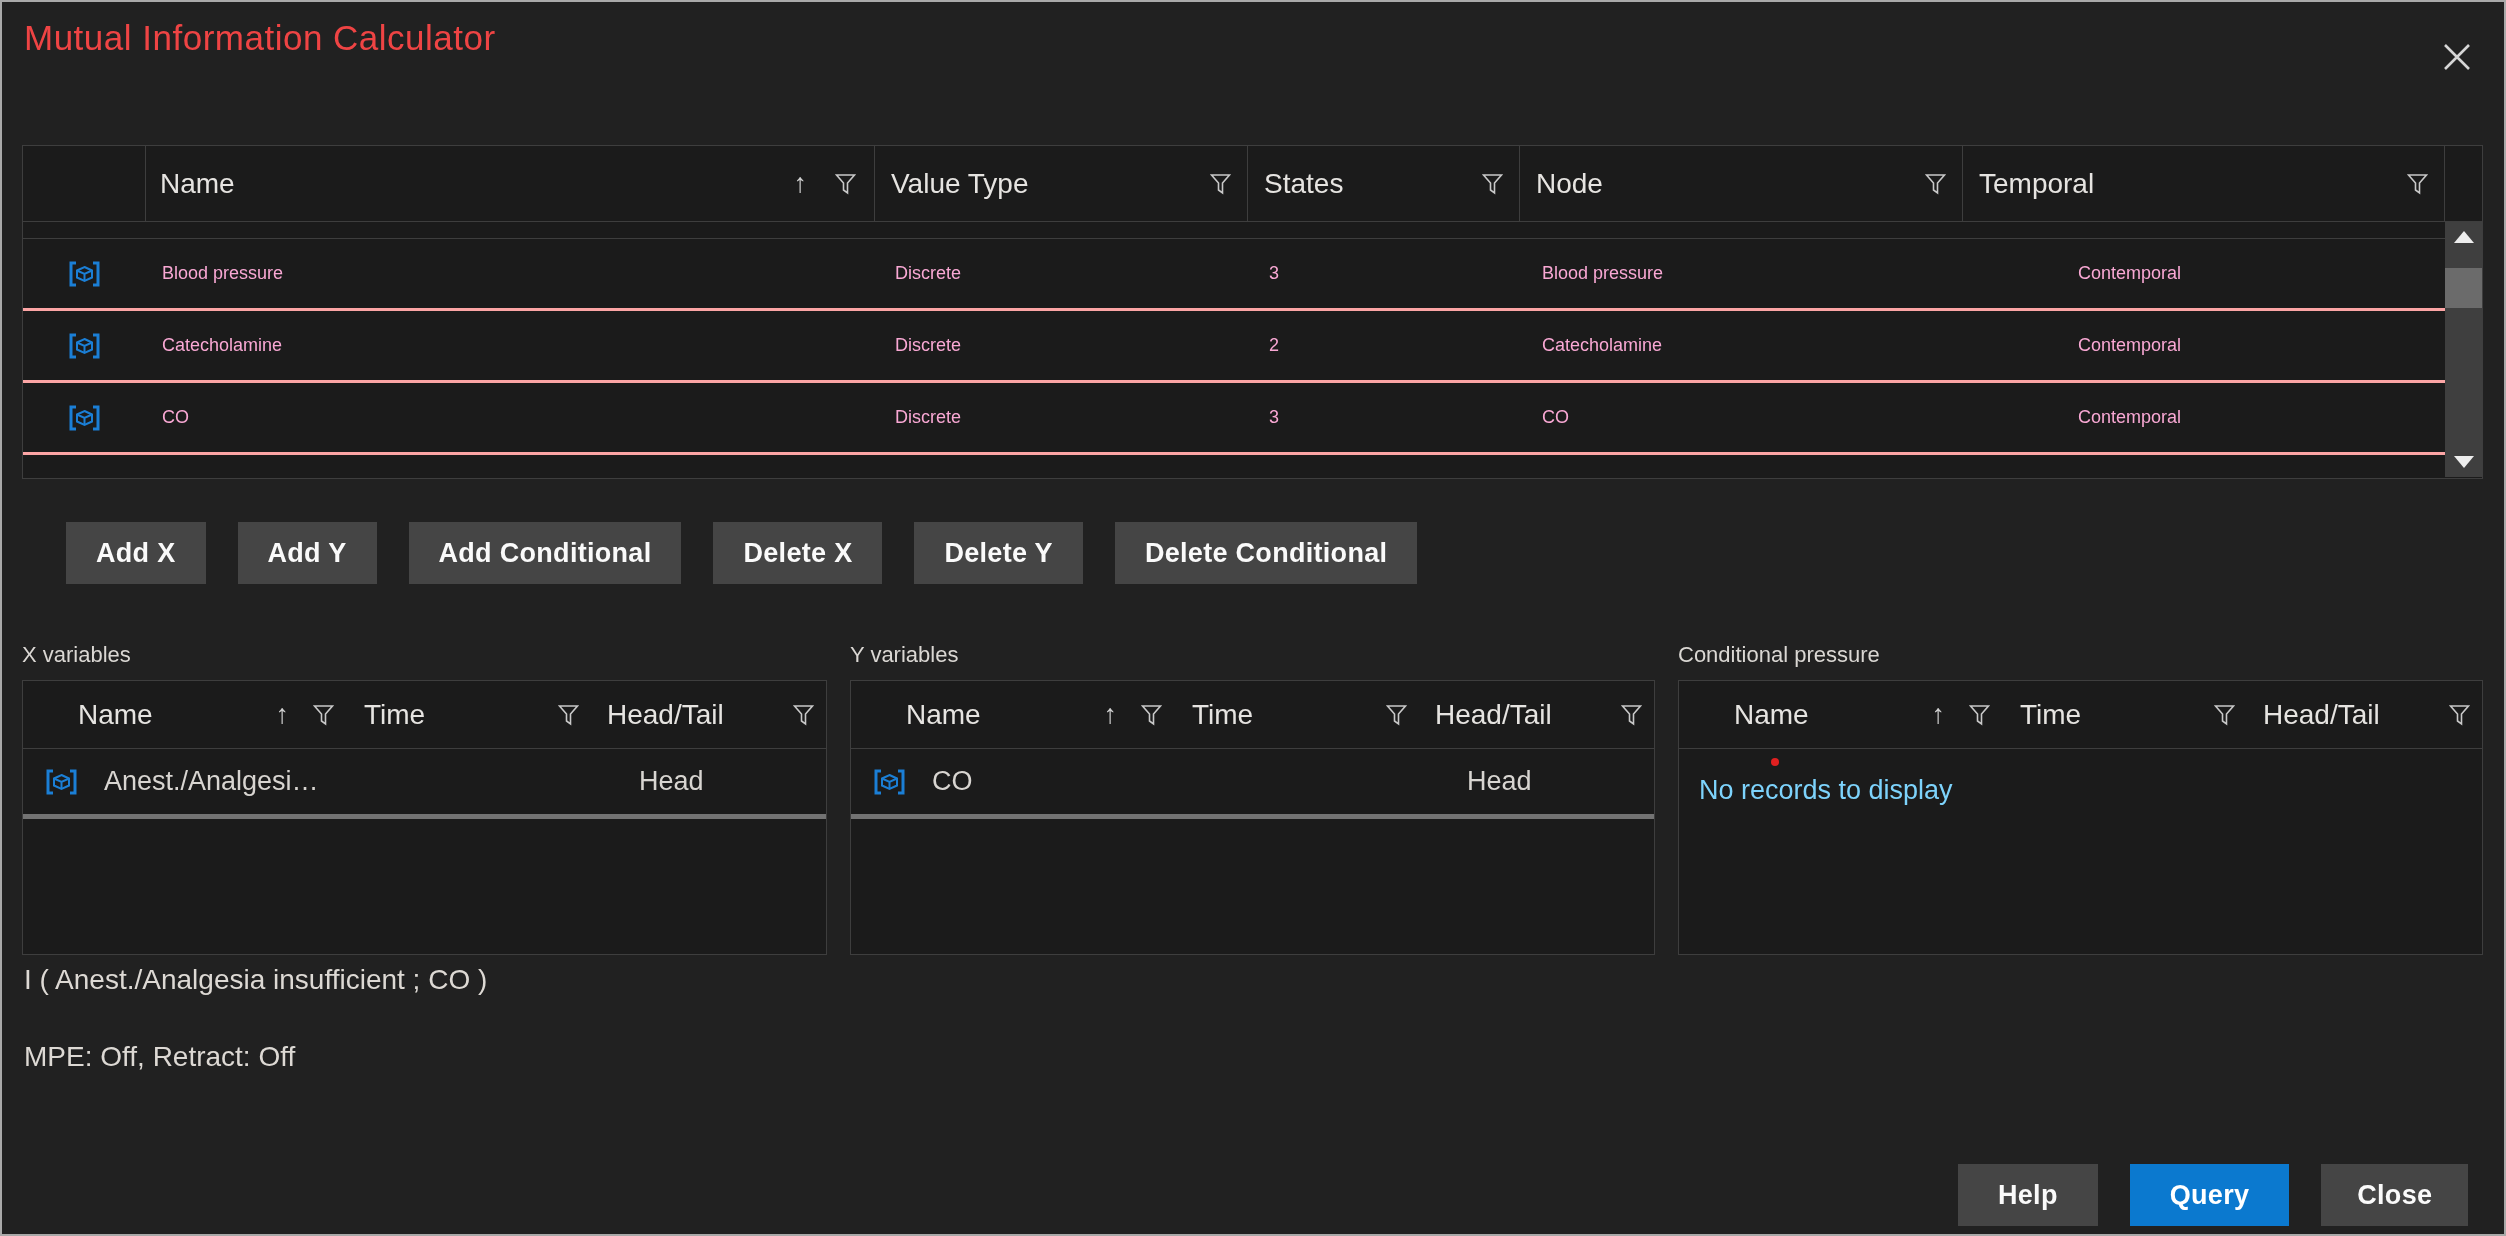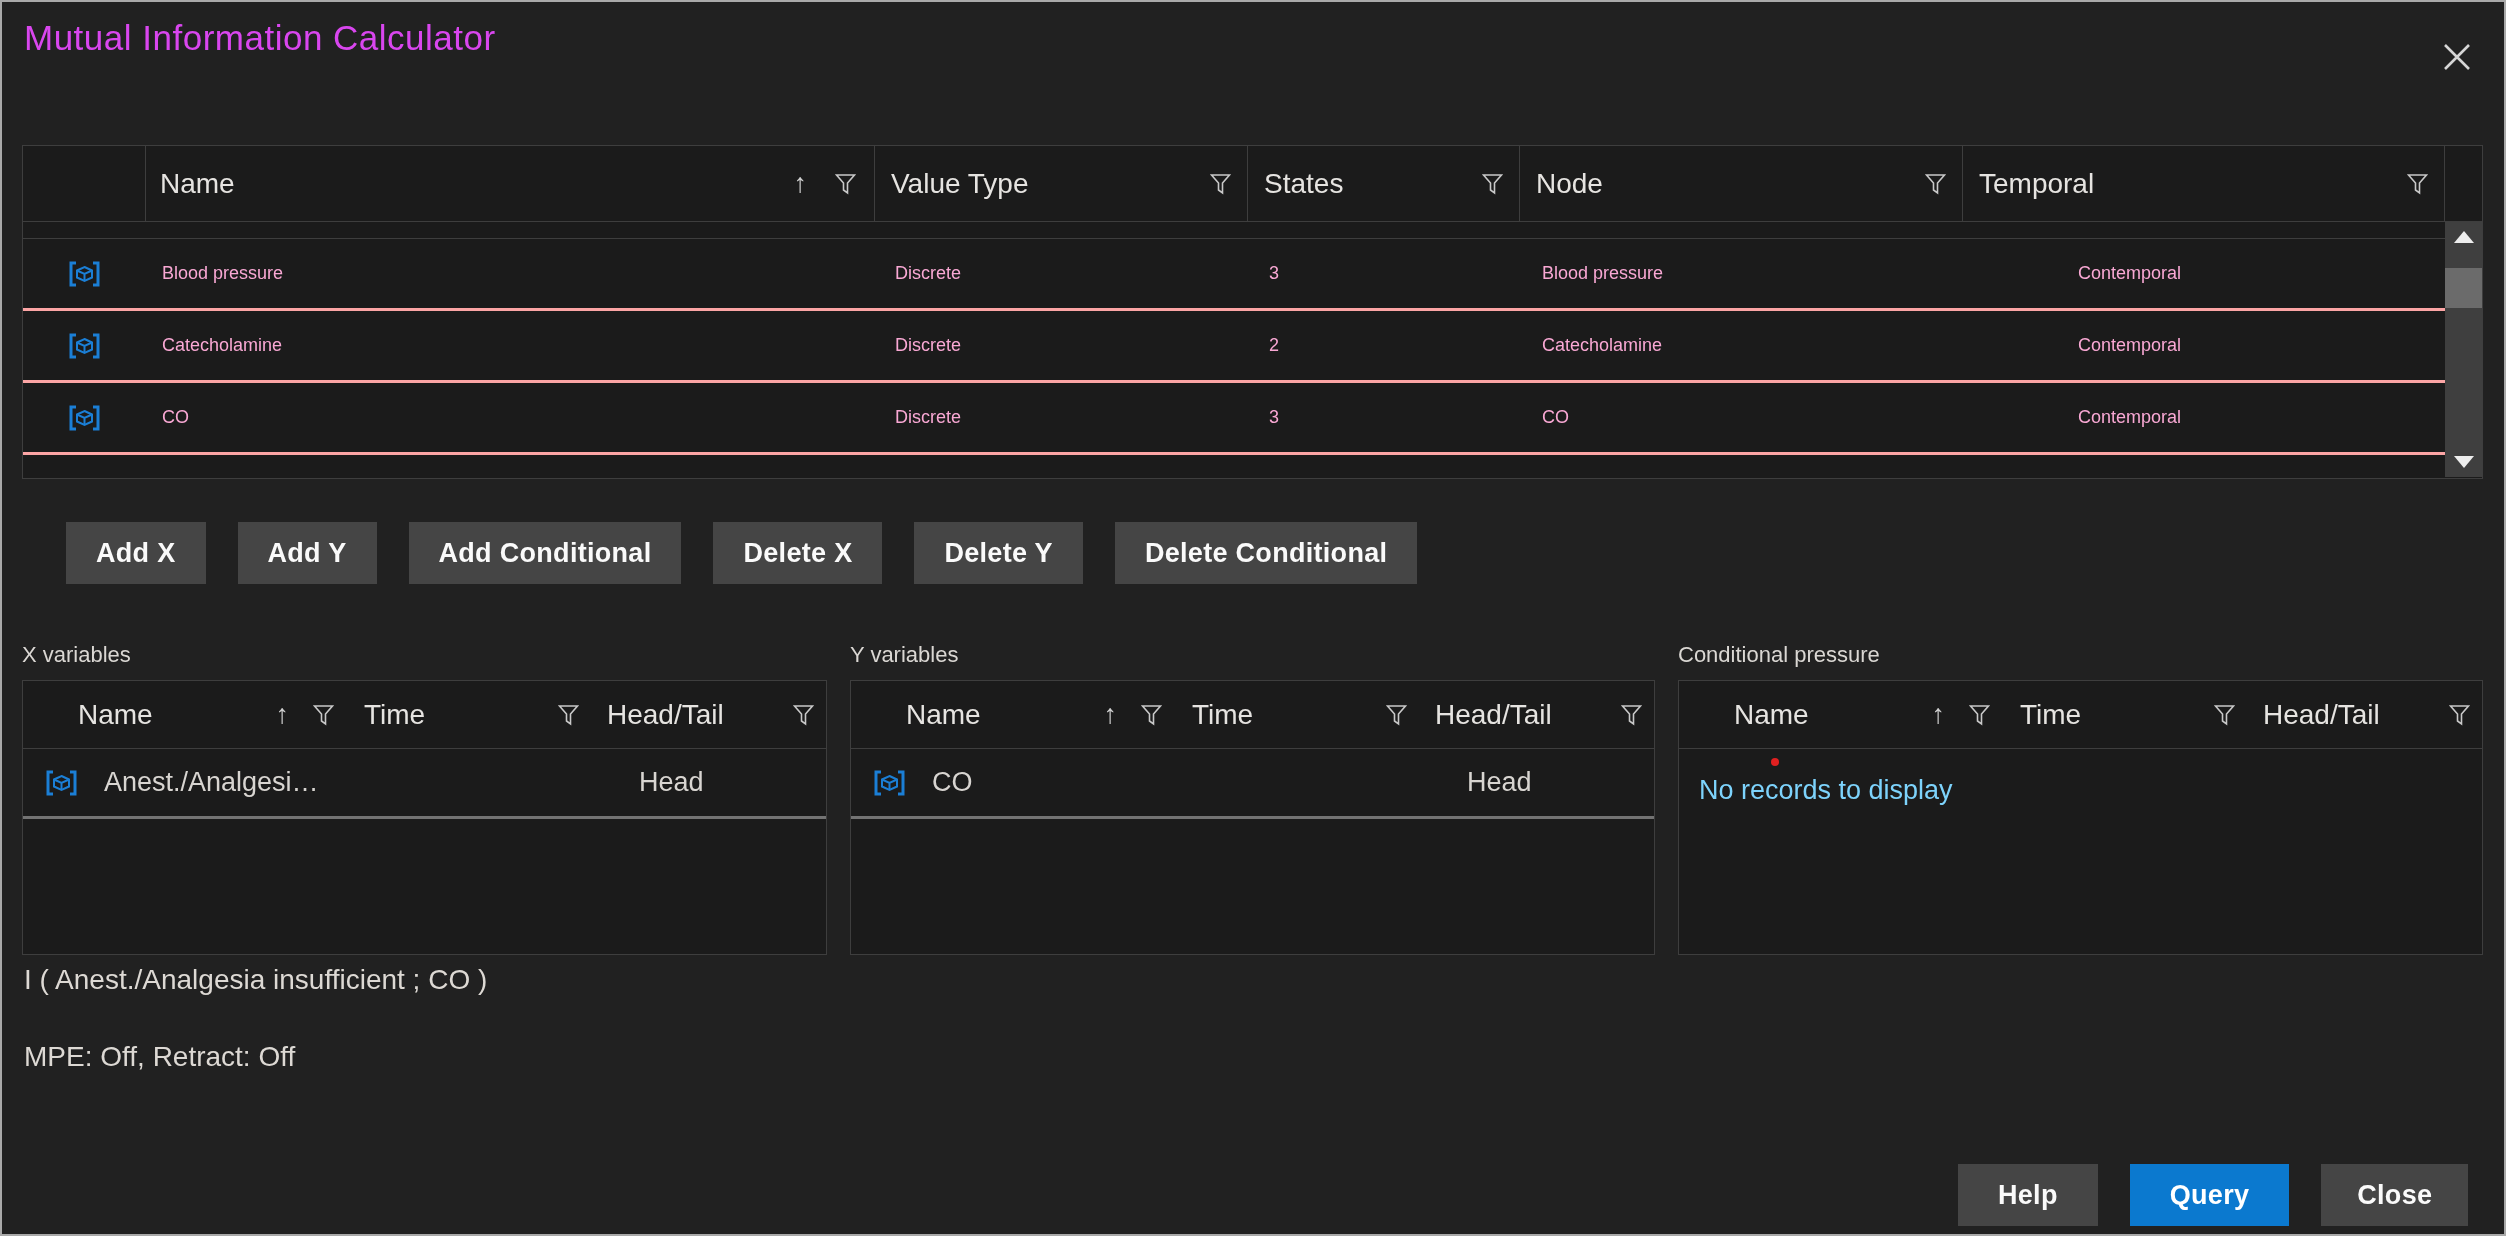--- a/index.html
+++ b/index.html
@@ -8,21 +8,21 @@
     position: relative;
     width: 2506px; height: 1236px;
     background: #212121;
     border: 2px solid #a9a9a9;
     font-family: "Liberation Sans", sans-serif;
     color: #d9d6d2;
     overflow: hidden;
   }
   .title {
     position: absolute; left: 22px; top: 16px;
-    font-size: 35px; font-weight: 400; color: #d946ef;
+    font-size: 35px; font-weight: 400; color: #ef4444;
     letter-spacing: 0.5px;
   }
   .close-btn {
     position: absolute; left: 2430px; top: 30px;
     width: 50px; height: 50px;
     display: flex; align-items: center; justify-content: center;
     cursor: pointer;
   }
 
   
@@ -96,21 +96,21 @@
     height: 68px; border-bottom: 1px solid #3e3e3e;
     font-size: 28px; color: #e6e4e1;
   }
   .vt-hc { display: flex; align-items: center; }
   .vt-hc.c1 { padding-left: 55px; padding-right: 14px; }
   .vt-hc.c1 .sort-arrow { margin-right: 24px; }
   .vt-hc.c2 { padding-left: 16px; padding-right: 14px; }
   .vt-hc.c3 { padding-left: 14px; padding-right: 12px; }
   .vt-row {
     display: grid; grid-template-columns: 325px 245px 1fr;
-    height: 70px; border-bottom: 3px solid #737373;
+    height: 70px; border-bottom: 5px solid #737373;
     align-items: center; font-size: 27px; color: #d8d5d1; gap: 8px;
   }
   .vt-row .rc1 { display: flex; align-items: center; padding-left: 22px; gap: 26px; }
   .vt-row .rc1 .rowtext { white-space: nowrap; overflow: hidden; }
   .vt-row .rc3 { padding-left: 30px; }
   .vt-empty { padding: 26px 0 0 20px; font-size: 27px; color: #7dd3fc; }
   .red-dot { position: absolute; left: 92px; top: 77px; width: 8px; height: 8px; border-radius: 50%; background: #e02020; }
 
   
   .expr { position: absolute; left: 22px; top: 962px; font-size: 28px; color: #ddd9d4; }

